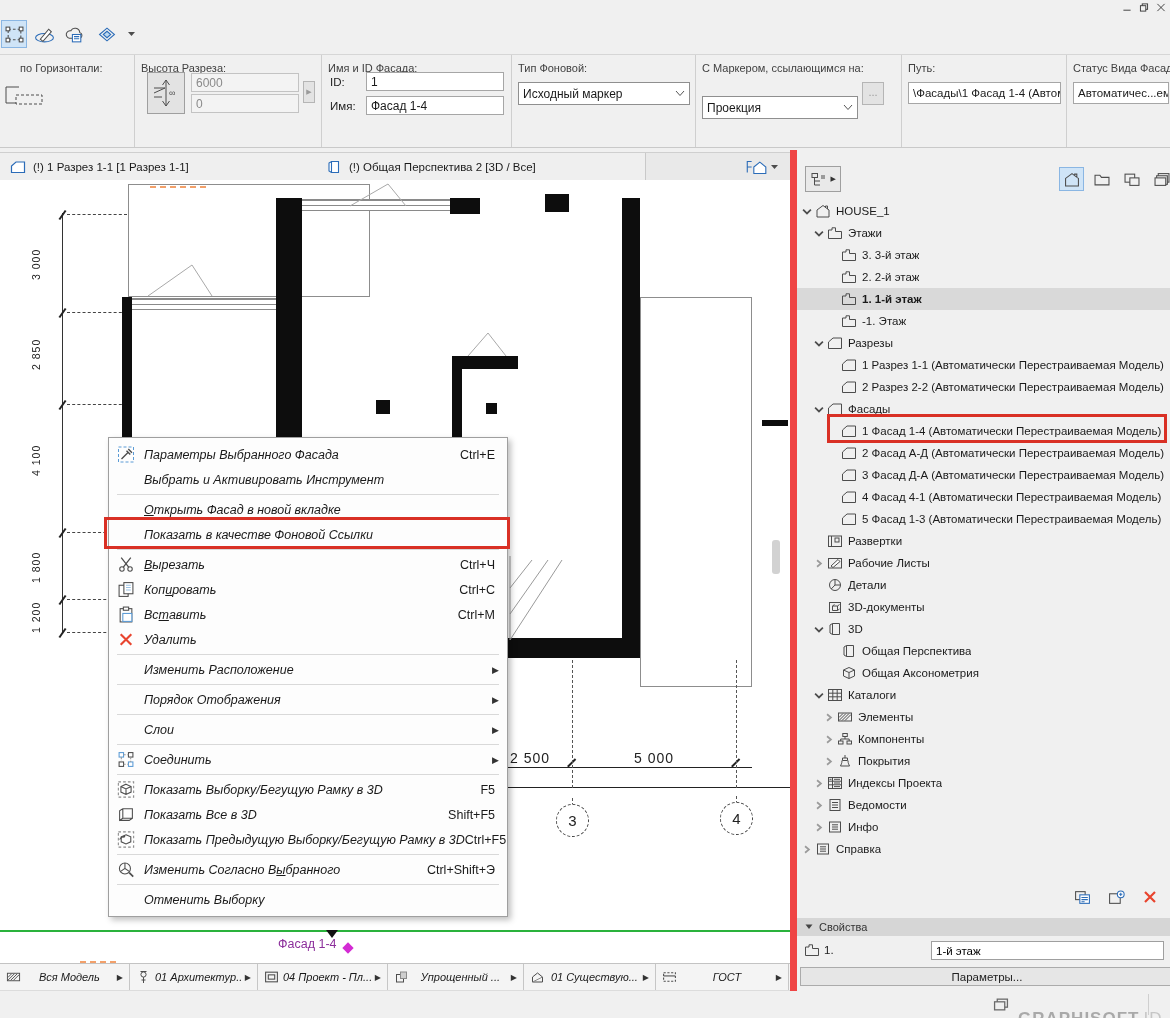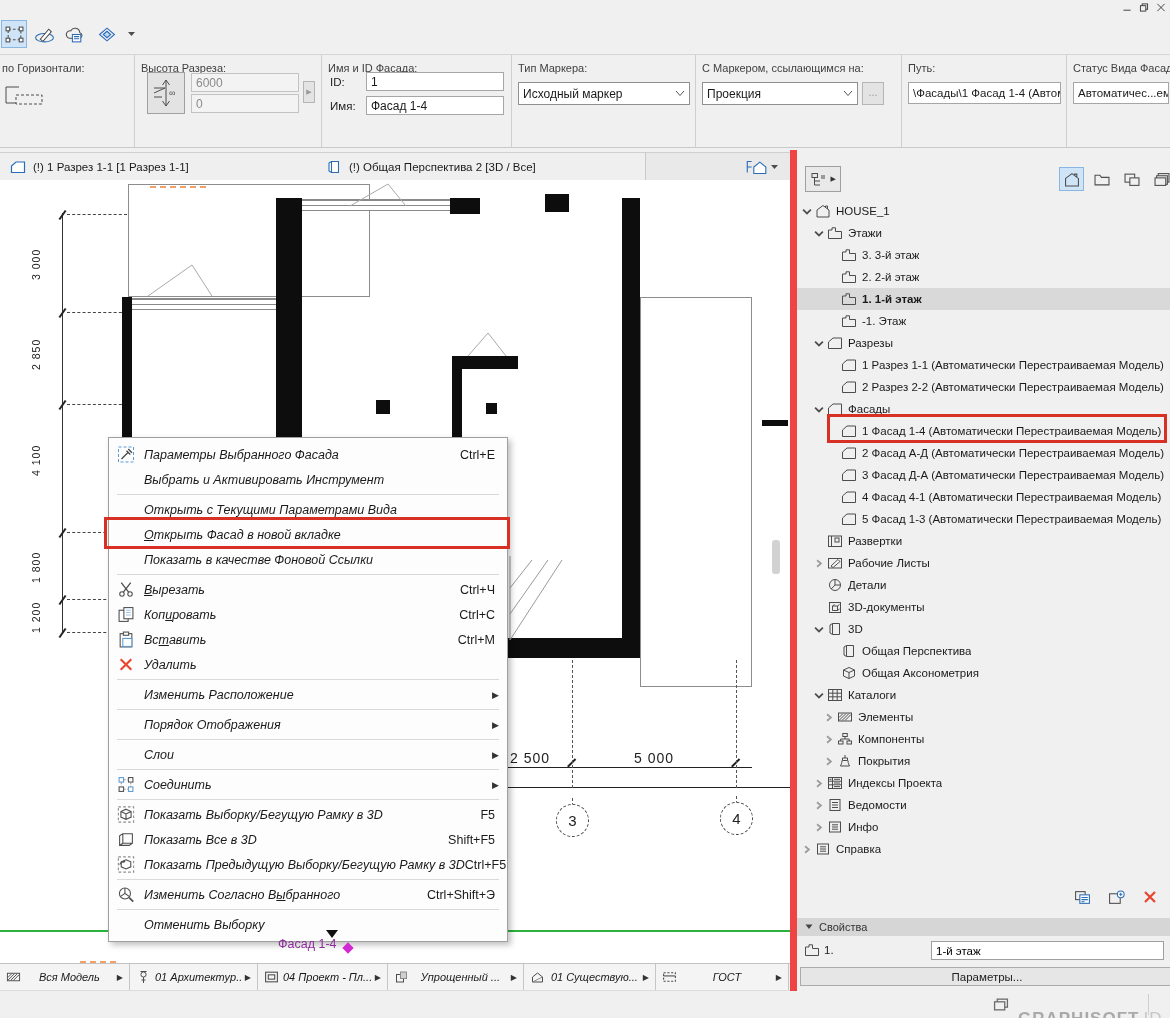--- a/index.html
+++ b/index.html
@@ -188,21 +188,21 @@
         <span style="width:9px;height:6px">
           <svg viewBox="0 0 8 6">
             <path d="M0.5 1 L4 5 L7.5 1 Z" fill="#4d4d4d"></path>
           </svg>
         </span>
       </div>
   </div>
 
   <div id="optionsbar">
     <div class="osec" style="left:0;width:135px">
-      <span class="olabel" style="left:2px">по Горизонтали:</span>
+      <span class="olabel" style="left:20px">по Горизонтали:</span>
       <span class="abs" style="left:4px;top:26px;width:46px;height:30px">
           <svg viewBox="0 0 46 30">
             <path d="M2 6 H15 M2 6 V22 H12" stroke="#4d4d4d" fill="none"></path>
             <rect x="12" y="14" width="26" height="9" fill="none" stroke="#4d4d4d" stroke-dasharray="3,2"></rect>
           </svg>
         </span>
     </div>
     <div class="osec" style="left:135px;width:187px">
       <span class="olabel">Высота Разреза:</span>
       <div class="abs" style="left:12px;top:17px;width:38px;height:42px;background:#e3e3e3;border:1px solid #9f9f9f;padding:3px">
@@ -219,33 +219,33 @@
       <div class="abs" style="left:168px;top:26px;width:12px;height:22px;background:#e3e3e3;border:1px solid #b5b5b5;color:#9a9a9a;font-size:7px;line-height:20px;text-align:center">▶</div>
     </div>
     <div class="osec" style="left:322px;width:190px">
       <span class="olabel">Имя и ID Фасада:</span>
       <span class="abs" style="left:8px;top:21px;font-size:11.5px">ID:</span>
       <input class="oinput" style="left: 44px; top: 17px; width: 138px; height: 19px;" value="1">
       <span class="abs" style="left:8px;top:45px;font-size:11.5px">Имя:</span>
       <input class="oinput" style="left: 44px; top: 41px; width: 138px; height: 19px;" value="Фасад 1-4">
     </div>
     <div class="osec" style="left:512px;width:184px">
-      <span class="olabel">Тип Маркера:</span>
+      <span class="olabel">Тип Фоновой:</span>
       <div class="osel" style="left:6px;top:27px;width:172px;height:23px">
         <span>Исходный маркер</span>
         <span class="sc">
             <svg viewBox="0 0 10 7">
               <path d="M1 1 L5 5.5 L9 1" fill="none" stroke="#555"></path>
             </svg>
           </span>
       </div>
     </div>
     <div class="osec" style="left:696px;width:206px">
       <span class="olabel">С Маркером, ссылающимся на:</span>
-      <div class="osel" style="left:6px;top:27px;width:156px;height:23px">
+      <div class="osel" style="left:6px;top:41px;width:156px;height:23px">
         <span>Проекция</span>
         <span class="sc">
             <svg viewBox="0 0 10 7">
               <path d="M1 1 L5 5.5 L9 1" fill="none" stroke="#555"></path>
             </svg>
           </span>
       </div>
       <div class="abs" style="left:166px;top:27px;width:22px;height:23px;background:#e3e3e3;border:1px solid #b5b5b5;text-align:center;font-size:11px;color:#9a9a9a;line-height:19px">...</div>
     </div>
     <div class="osec" style="left:902px;width:165px">
@@ -391,25 +391,20 @@
 
       </div>
 
       <div class="mitem msep">
         
         
         
         
       </div>
 
-      <div class="mitem">
-        <span class="micn"></span>
-        <span class="mlab">Открыть с Текущими Параметрами Вида</span>
-
-      </div>
 
       <div class="mitem">
         <span class="micn"></span>
         <span class="mlab"><u>О</u>ткрыть Фасад в новой вкладке</span>
 
       </div>
 
       <div class="mitem">
         <span class="micn"></span>
         <span class="mlab">Показать в качестве Фоновой Ссылки</span>

